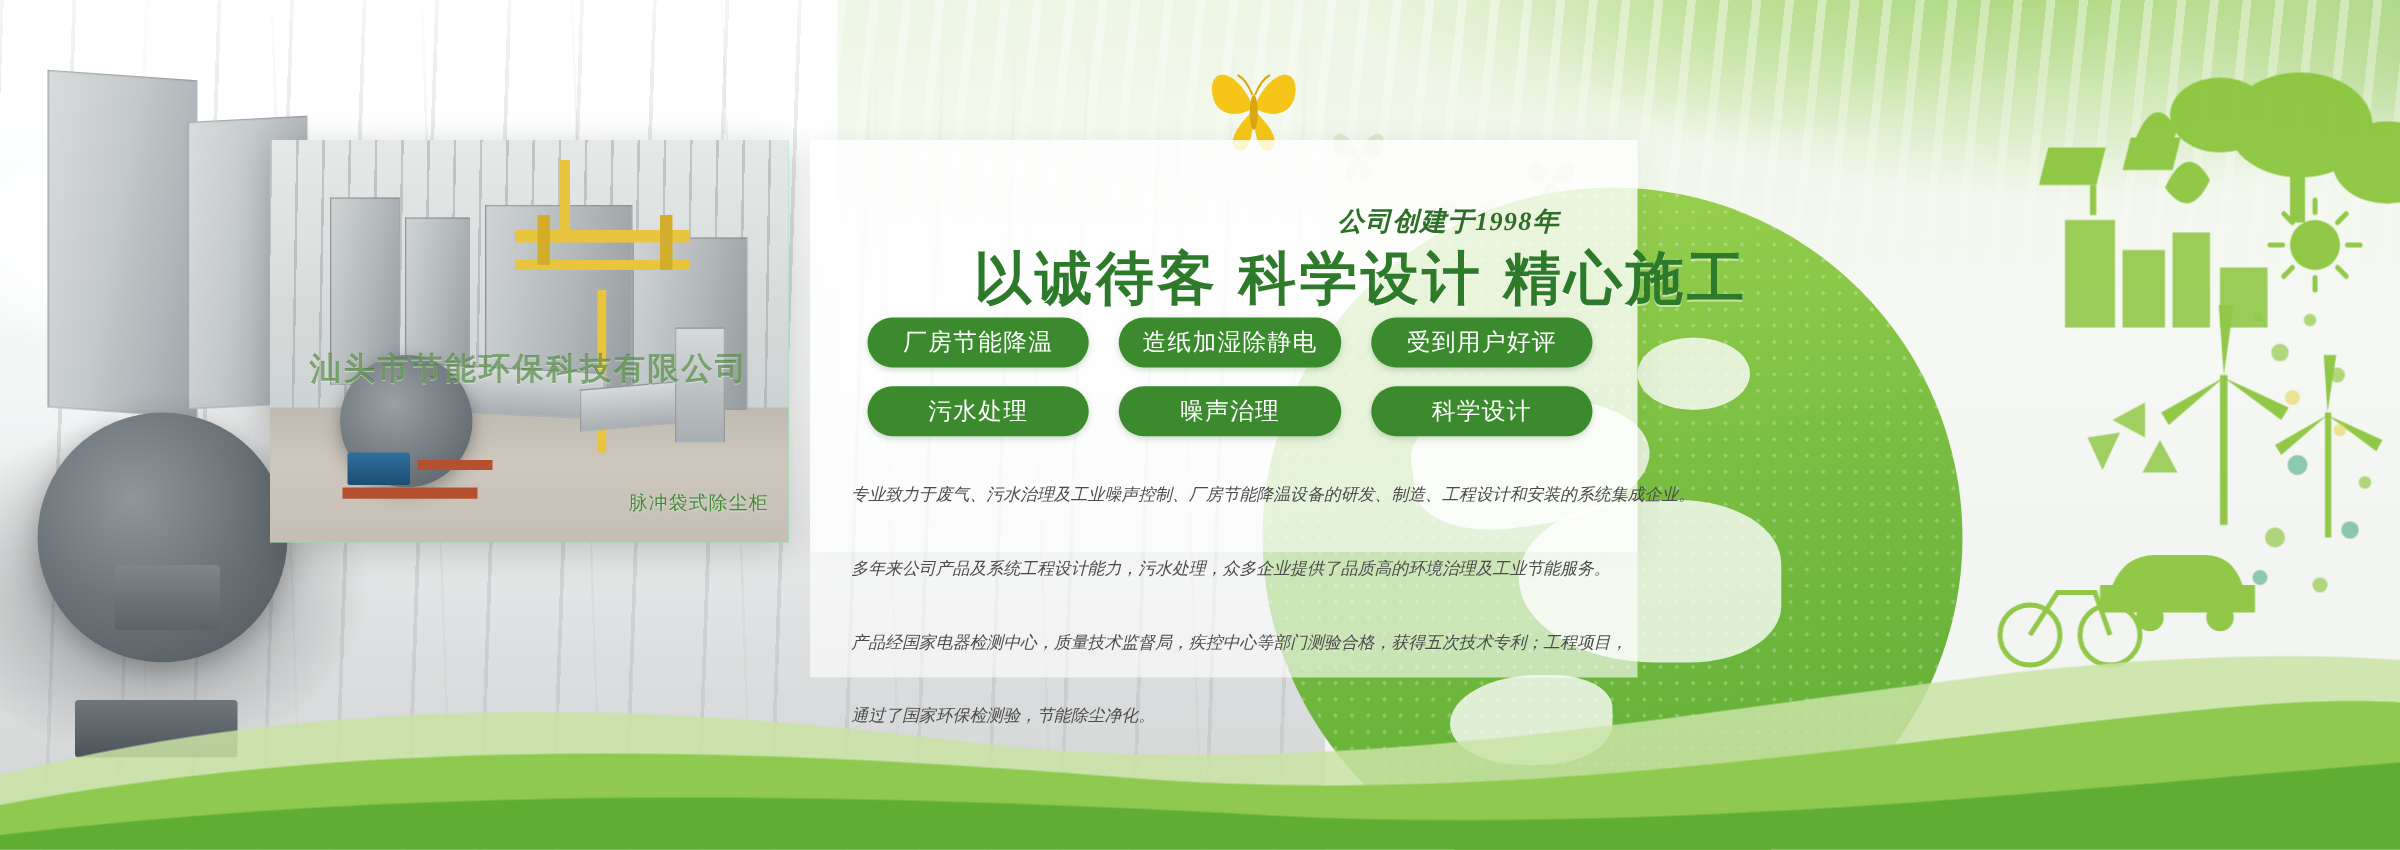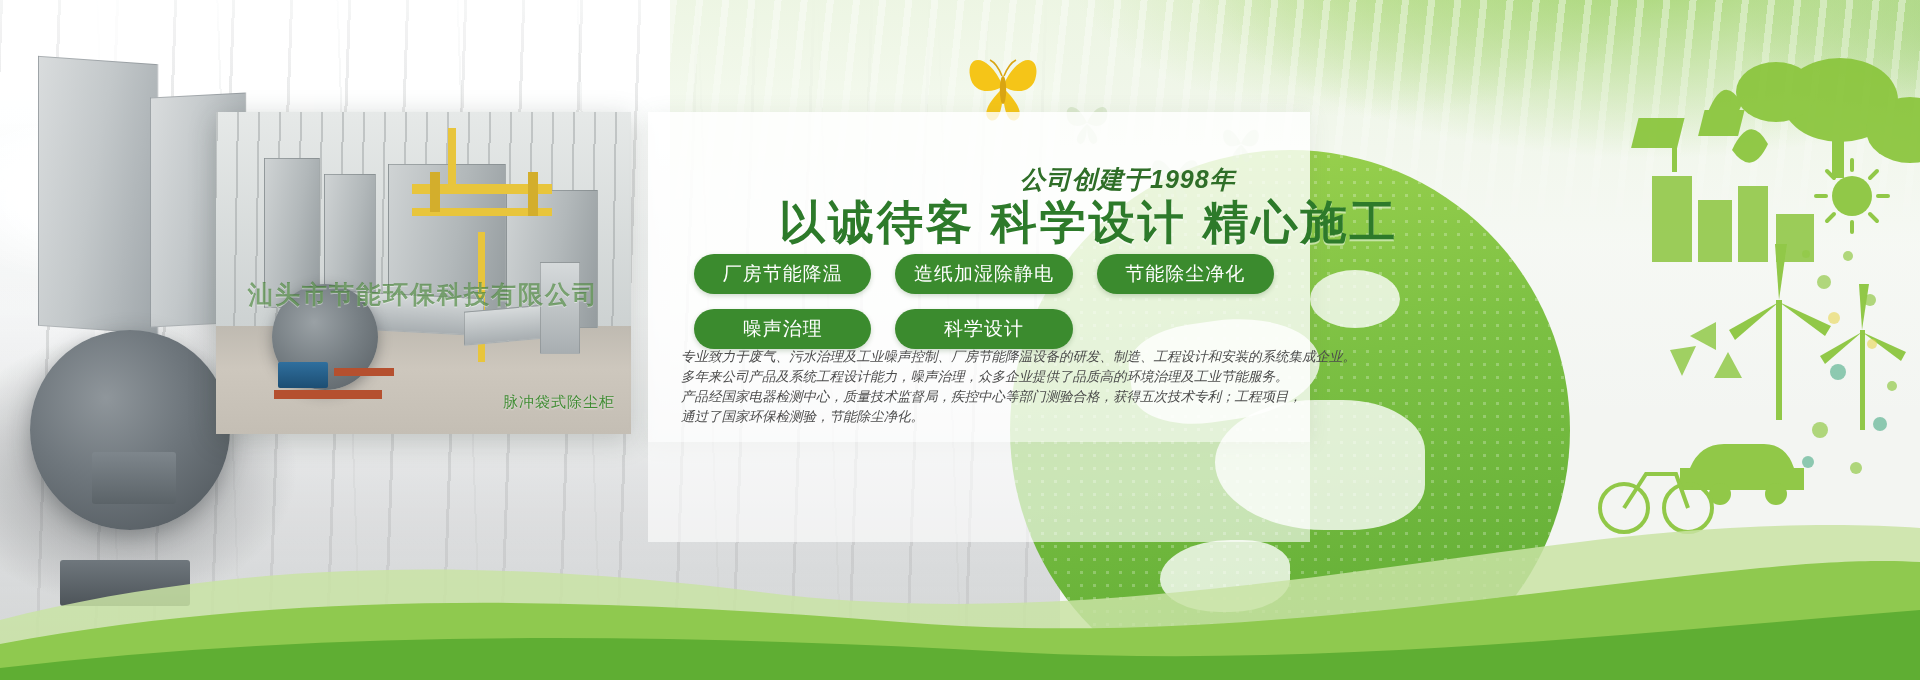--- a/index.html
+++ b/index.html
@@ -163,24 +163,25 @@
     position:absolute; left:648px; top:112px; width:662px; height:330px;
     background:rgba(255,255,255,.80);
     box-shadow:0 2px 20px rgba(90,110,80,.10);
   }
   .panel-lower {
     position:absolute; left:648px; top:442px; width:662px; height:100px;
     background:rgba(255,255,255,.62);
   }
 
   .est-line {
-    position:absolute; left:1020px; top:163px;
-    font-size:25px; font-weight:700; font-style:italic;
+    position:absolute; left:1070px; top:163px;
+    font-size:21px; font-weight:700; font-style:italic;
     color:#2f6e28; letter-spacing:1px;
     white-space:nowrap;
+    font-family:Liberation Serif, serif;
   }
 
   .headline {
     position:absolute; left:779px; top:192px;
     font-size:46px; font-weight:700; letter-spacing:3px;
     color:#2d7a2a;
     white-space:nowrap;
     text-shadow:0 2px 0 rgba(255,255,255,.5);
   }
 
@@ -207,21 +208,21 @@
   
   .desc {
     position:absolute; left:681px; top:347px;
     width:625px;
     font-size:13.5px;
     font-style:italic;
     line-height:20px;
     color:#4b4b4b;
     white-space:nowrap;
   }
-  .desc div { white-space:nowrap; }
+  .desc div { white-space:nowrap;margin-top:39px; }
 </style>
 </head>
 <body>
 
 <div class="banner">
 
   <div class="bg-photo"></div>
   <div class="bg-beam" style="left:95px;  top:0;   width:26px; height:360px;"></div>
   <div class="bg-beam" style="left:300px; top:0;   width:14px; height:300px;"></div>
   <div class="bg-beam" style="left:470px; top:0;   width:10px; height:250px;"></div>
@@ -416,28 +417,29 @@
   <div class="panel"></div>
   <div class="panel-lower"></div>
 
   <div class="est-line">公司创建于1998年</div>
 
   <div class="headline">以诚待客 科学设计 精心施工</div>
 
   <div class="badges">
     <div class="badge">厂房节能降温</div>
     <div class="badge">造纸加湿除静电</div>
-    <div class="badge">节能除尘净化</div>
+    <div class="badge">受到用户好评</div>
+    <div class="badge">污水处理</div>
     <div class="badge">噪声治理</div>
     <div class="badge">科学设计</div>
   </div>
 
   <div class="desc">
     <div>专业致力于废气、污水治理及工业噪声控制、厂房节能降温设备的研发、制造、工程设计和安装的系统集成企业。</div>
-    <div>多年来公司产品及系统工程设计能力，噪声治理，众多企业提供了品质高的环境治理及工业节能服务。</div>
+    <div>多年来公司产品及系统工程设计能力，污水处理，众多企业提供了品质高的环境治理及工业节能服务。</div>
     <div>产品经国家电器检测中心，质量技术监督局，疾控中心等部门测验合格，获得五次技术专利；工程项目，</div>
     <div>通过了国家环保检测验，节能除尘净化。</div>
   </div>
 
   <svg class="hills" viewBox="0 0 1920 210" preserveAspectRatio="none" xmlns="http://www.w3.org/2000/svg">
     <path d="M0 150 C 260 84, 520 92, 760 122 C 1040 158, 1320 104, 1580 72 C 1720 54, 1840 52, 1920 58 L1920 210 L0 210 Z" fill="#c9e3a4" opacity="0.85"></path>
     <path d="M0 174 C 300 118, 600 128, 900 152 C 1200 176, 1480 126, 1760 98 C 1840 90, 1890 90, 1920 92 L1920 210 L0 210 Z" fill="#8fc94f"></path>
     <path d="M0 198 C 340 158, 680 164, 1010 182 C 1320 198, 1620 164, 1920 140 L1920 210 L0 210 Z" fill="#5fae33"></path>
   </svg>
 

